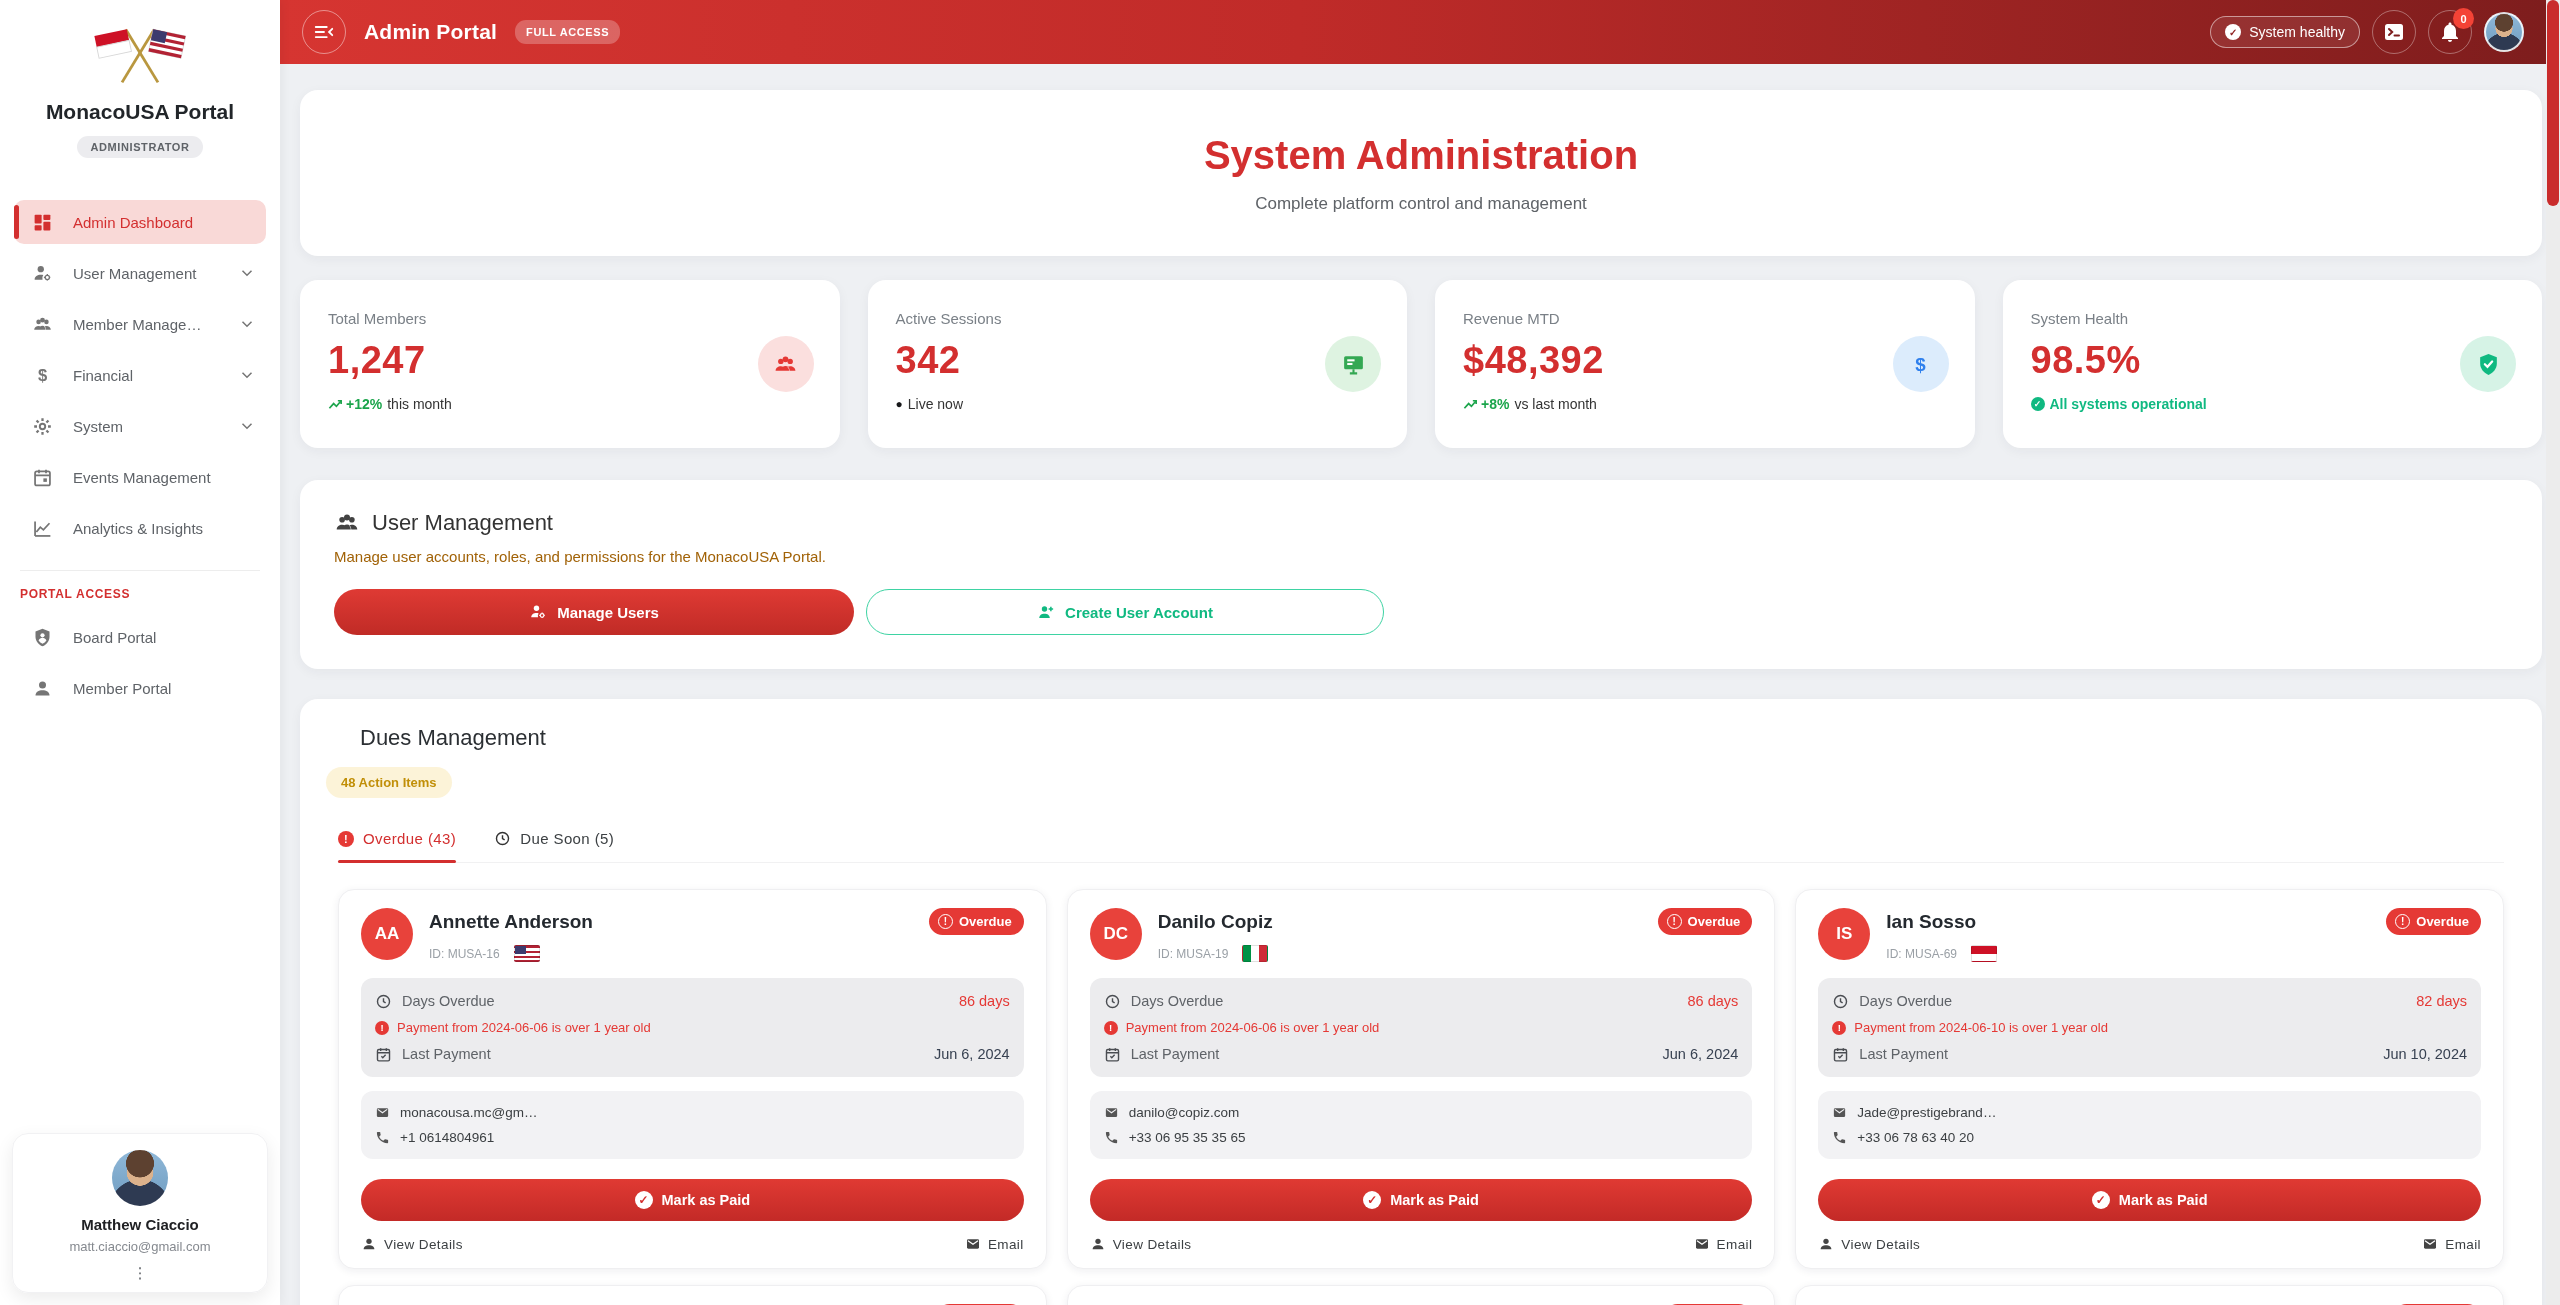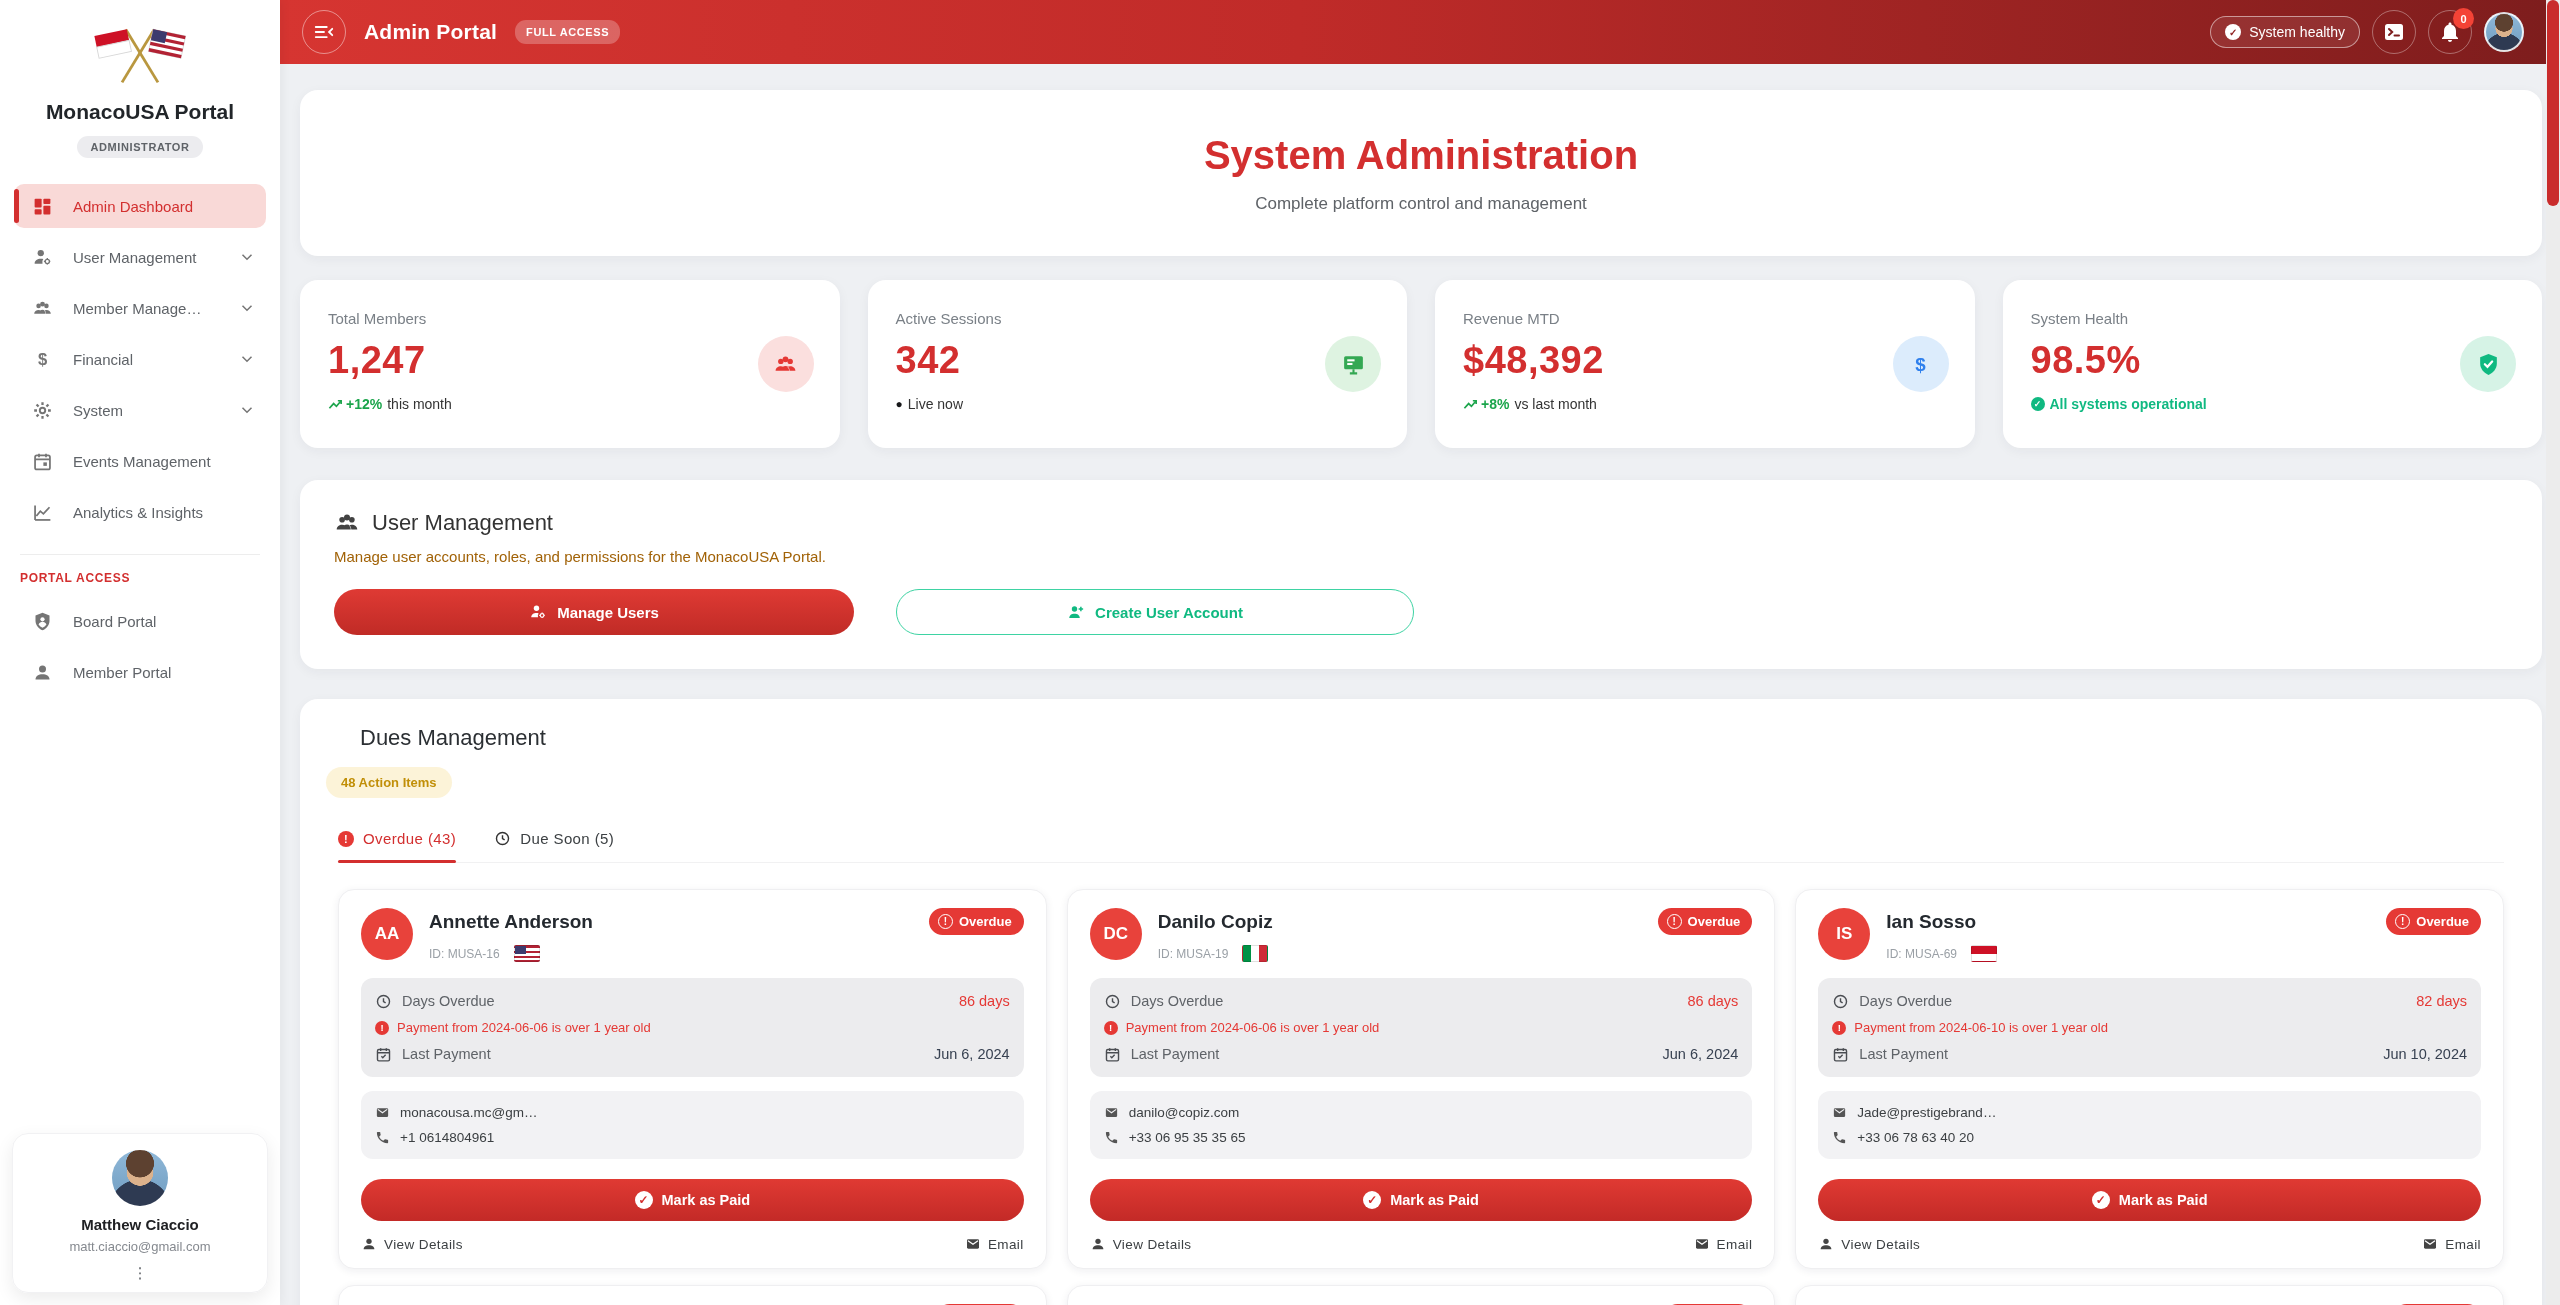--- a/index.html
+++ b/index.html
@@ -10,21 +10,21 @@
 
   
   .sidebar { position:absolute; left:0; top:0; width:280px; height:1305px; background:#fff;
              box-shadow:2px 0 10px rgba(0,0,0,.05); display:flex; flex-direction:column;
              padding-bottom:12px; z-index:3; }
   .logo-wrap { text-align:center; padding-top:18px; }
   .s-title { font-size:21px; font-weight:bold; color:#212529; margin-top:10px; }
   .role-wrap { text-align:center; margin-top:12px; }
   .role-badge { display:inline-block; background:#ececef; color:#5f6368; font-size:11px;
                 font-weight:bold; letter-spacing:.6px; padding:5px 13px; border-radius:12px; }
-  .nav { margin-top:26px; padding:0 14px; display:flex; flex-direction:column; gap:7px; }
+  .nav { margin-top:42px; padding:0 14px; display:flex; flex-direction:column; gap:7px; }
   .nav-item { display:flex; align-items:center; gap:20px; height:44px; padding:0 10px 0 18px;
               border-radius:10px; color:#5f6368; font-size:15px; cursor:pointer; position:relative; }
   .nav-item svg { width:21px; height:21px; color:#757575; flex:none; }
   .nav-item .chev { margin-left:auto; width:18px; height:18px; color:#757575; }
   .nav-item.active { background:#f9d9d7; color:#d32f2f; font-weight:500; }
   .nav-item.active svg { color:#d32f2f; }
   .nav-item.active::before { content:""; position:absolute; left:0; top:5px; bottom:5px;
                              width:5px; border-radius:3px; background:#d32f2f; }
   .divider { margin:20px 20px 16px; border-top:1px solid #ededed; }
   .section-label { padding:0 20px; color:#d32f2f; font-size:12px; font-weight:bold; letter-spacing:.7px; }
@@ -92,21 +92,21 @@
   .stat-ico svg { width:25px; height:25px; }
   .ico-red   { background:#fbdfde; color:#e53935; }
   .ico-green { background:#def3e1; color:#34a853; }
   .ico-blue  { background:#dcecfc; color:#2f80ed; }
   .ico-teal  { background:#d6f3e6; color:#10b981; }
 
   .um-card { margin-top:32px; padding:30px 34px 34px; }
   .um-head { display:flex; align-items:center; gap:12px; font-size:22px; color:#333; font-weight:500; }
   .um-head svg { width:26px; height:26px; color:#424242; }
   .um-desc { margin-top:12px; font-size:15px; color:#a16207; }
-  .um-actions { margin-top:24px; display:flex; gap:42px; }
+  .um-actions { margin-top:24px; display:flex; gap:12px; }
   .btn-manage { width:520px; height:46px; border-radius:23px; border:none; cursor:pointer;
                 background:linear-gradient(180deg,#df3a34,#c02b26); color:#fff; font-weight:bold; font-size:15px;
                 display:flex; align-items:center; justify-content:center; gap:10px; }
   .btn-manage svg, .btn-create svg { width:18px; height:18px; }
   .btn-create { width:518px; height:46px; border-radius:23px; background:#fff; border:1.5px solid #3ed3a3;
                 color:#10b981; font-weight:bold; font-size:15px; cursor:pointer;
                 display:flex; align-items:center; justify-content:center; gap:10px; }
 
   .dues-card { margin-top:30px; padding:26px 26px 60px; }
   .dues-title { font-size:22px; color:#2b2f33; margin-left:34px; font-weight:500; }

